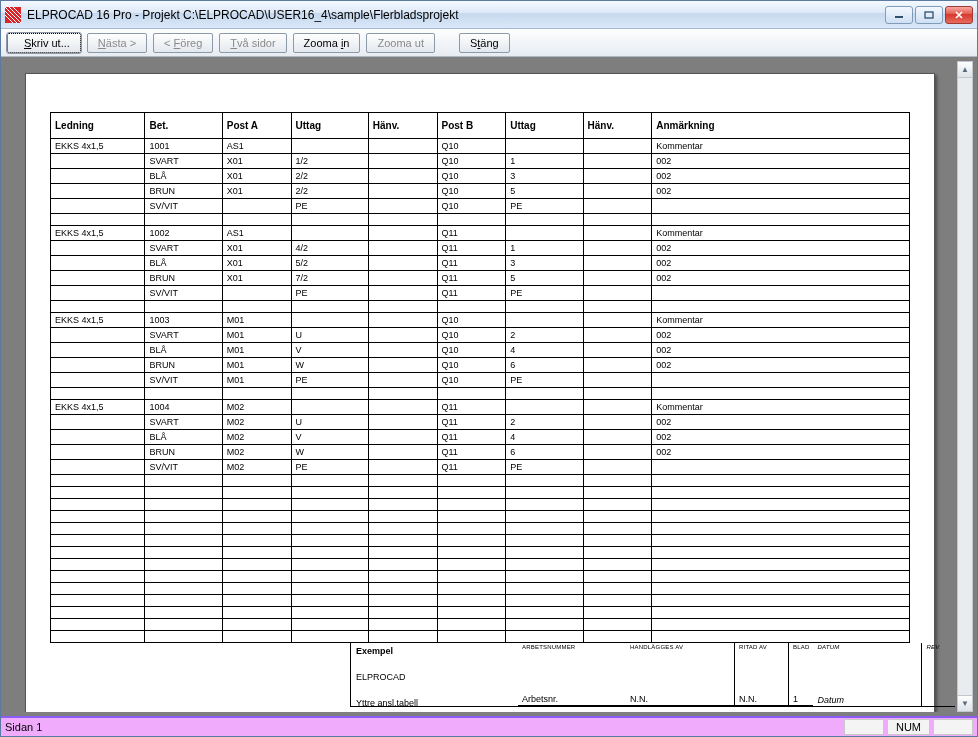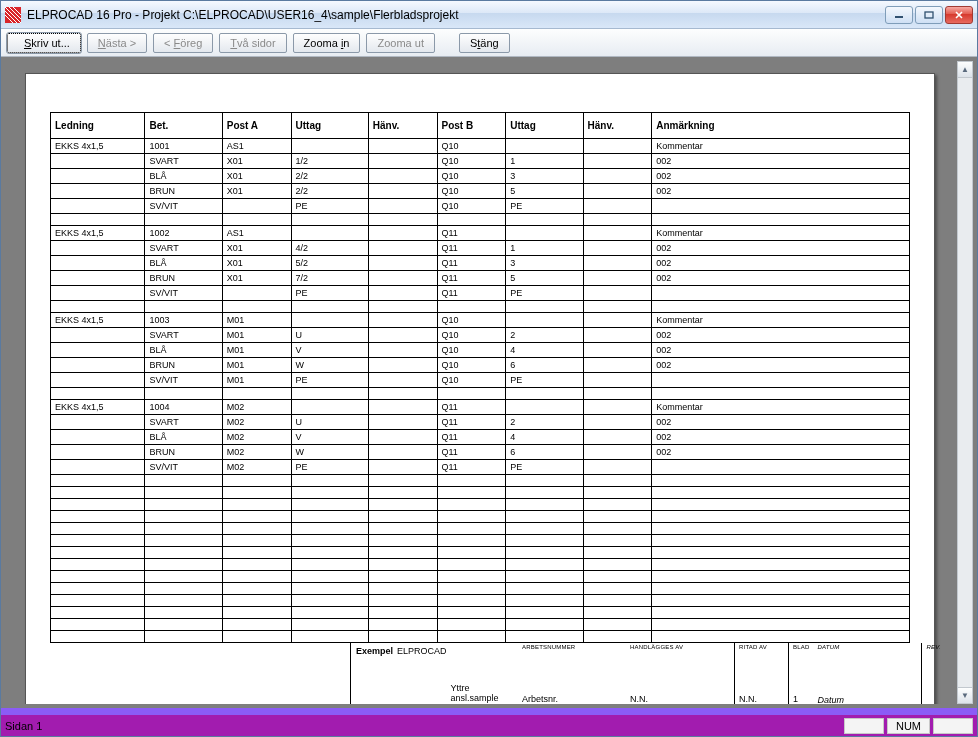--- a/index.html
+++ b/index.html
@@ -37,32 +37,32 @@
 .colgroup-c { width: 8%; }
 .colgroup-d { width: 9%; }
 .colgroup-e { width: 8%; }
 .colgroup-f { width: 8%; }
 .colgroup-g { width: 9%; }
 .colgroup-h { width: 8%; }
 .colgroup-i { width: 30%; }
 
 .footer-block { display:flex; margin-top:0; border-top:none; }
 .footer-block > div { border:1px solid #000; border-top:none; }
-.fb-mid { flex: 0 0 168px; height:64px; padding:3px 5px; font-size:9px; border-right:none !important; display:flex; flex-direction:row; gap:4px; }
+.fb-mid { flex: 0 0 168px; height:64px; padding:3px 5px; font-size:9px; border-right:none !important; display:flex; flex-direction:column; gap:16px; }
 .fb-mid .row2 { margin-top:auto; }
 .fb-right { flex:1; display:flex; flex-direction:row; }
 .fb-right-row { display:flex; flex:1; }
 .fb-cell { border-left:1px solid #000; border-bottom:1px solid #000; padding:1px 4px; font-size:7px; display:flex; flex-direction:column; justify-content:space-between; }
 .fb-cell:first-child { border-left:none; }
 .fb-right-row:last-child .fb-cell { border-bottom:none;font-style:italic; }
 .fb-cell .lbl { font-size:6px; letter-spacing:0.2px; }
 .fb-cell .val { font-size:9px; }
 .footer-wrap { margin-left: 300px; }
 
-.statusbar { height: 28px; background:#a21caf; border-top:7px solid #8b5cf6; display:flex; align-items:center; font-size:11px; padding:0 4px; }
+.statusbar { height: 20px; background:#f0abfc; border-top:2px solid #8b5cf6; display:flex; align-items:center; font-size:11px; padding:0 4px; }
 .statusbar .page-ind { flex:1; }
 .statusbar .cell { border:1px solid #c8c8c8; padding:0 8px; height:16px; display:flex; align-items:center; margin-left:3px; background:#f4f4f4; }
 .statusbar .cell.empty { width:40px; }
 .statusbar .cell.wide { width:40px; }
 </style>
 </head>
 <body>
 
 <div class="window">
 
@@ -556,21 +556,21 @@
                 <td></td>
               </tr>
             </tbody>
         </table>
 
         <div class="footer-wrap">
         <div class="footer-block">
           <div class="fb-mid">
             <div><b>Exempel</b></div>
             <div>ELPROCAD</div>
-            <div class="row2">Yttre ansl.sample</div>
+            <div class="row2">Yttre ansl.tabell</div>
           </div>
           <div class="fb-right" style="border-left:none;">
             <div class="fb-right-row">
               <div class="fb-cell" style="flex:0 0 108px">
                     <span class="lbl">ARBETSNUMMER</span>
                     <span class="val">Arbetsnr.</span>
                   </div>
             </div>
             <div class="fb-right-row">
               <div class="fb-cell" style="flex:0 0 108px">

